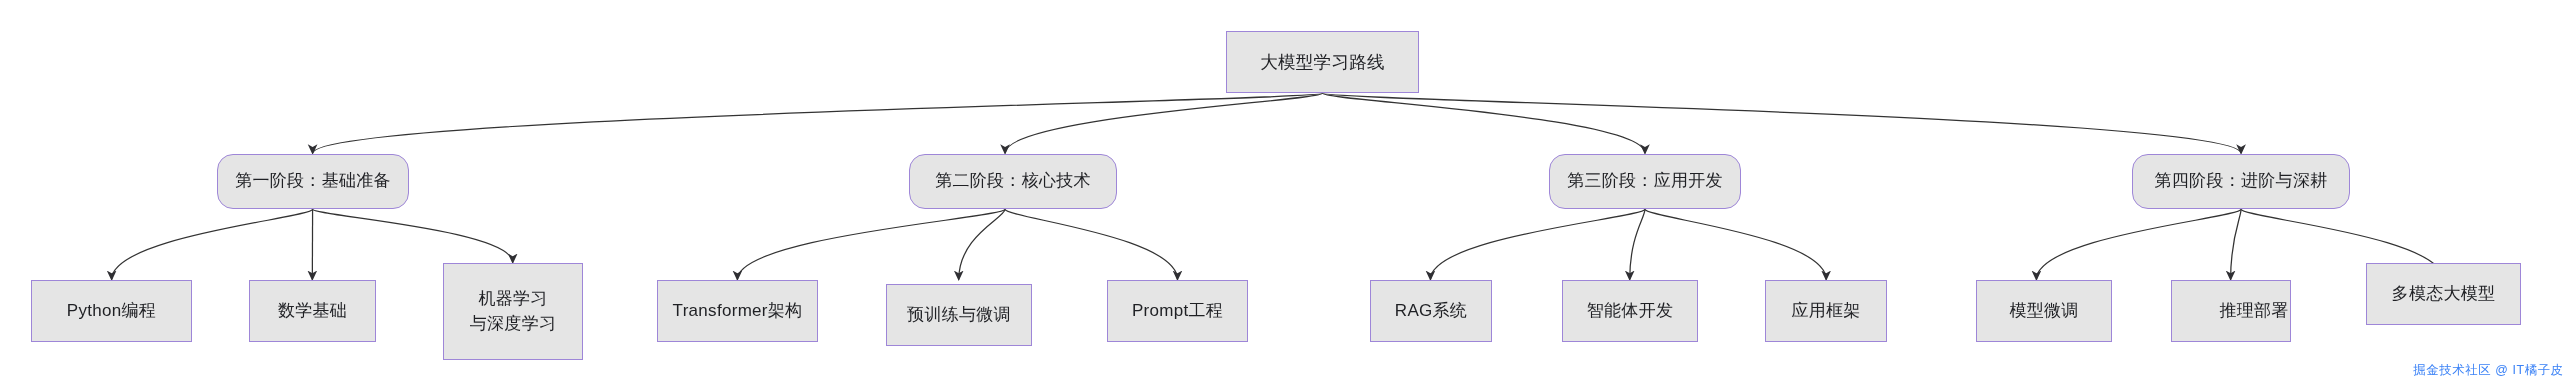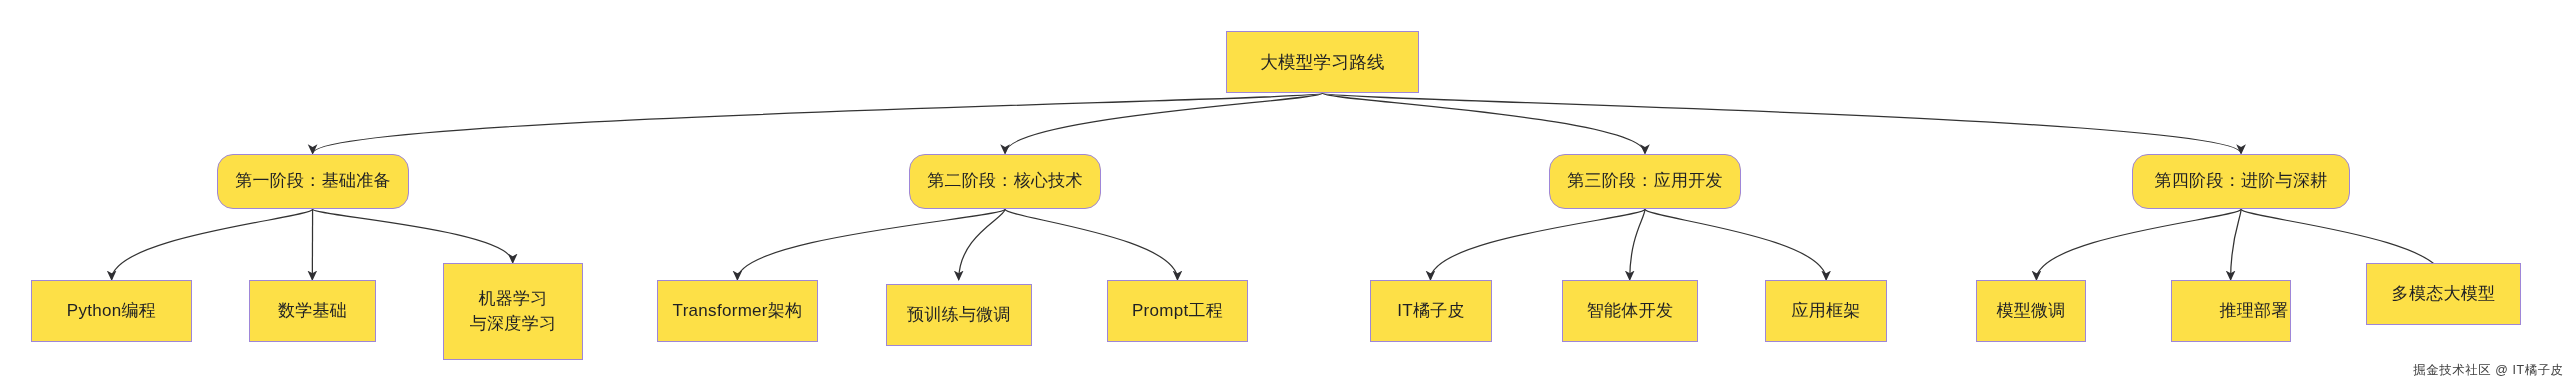--- a/index.html
+++ b/index.html
@@ -21,21 +21,21 @@
     position: absolute;
     left: 0;
     top: 0;
     width: 2576px;
     height: 387px;
     pointer-events: none;
   }
   .node {
     position: absolute;
     box-sizing: border-box;
-    background: #fde047;
+    background: #e5e5e5;
     border: 1.7px solid #9E86D8;
     display: flex;
     align-items: center;
     justify-content: center;
     text-align: center;
     color: #1f2024;
     font-size: 17px;
     line-height: 1.42;
     letter-spacing: 0.3px;
     white-space: pre-line;
@@ -45,21 +45,21 @@
     border-radius: 16px;
   }
   .node.root {
     font-size: 17.5px;
   }
   .watermark {
     position: absolute;
     right: 12.4px;
     bottom: 8px;
     font-size: 12.4px;
-    color: #404040;
+    color: #3b82f6;
     letter-spacing: 0.6px;
     white-space: nowrap;
     z-index: 3;
   }
 </style>
 </head>
 <body>
 
 <div id="canvas">
   <svg id="edges" viewBox="0 0 4557 684" preserveAspectRatio="none">
@@ -84,33 +84,33 @@
         <path d="M2910,370 C2910,384.88 3230.5,417.12 3230.5,494" fill="none" stroke="#333333" stroke-width="2.2" marker-end="url(#arrowhead)"></path>
         <path d="M3964.5,370 C3964.5,384.88 3602.5,417.12 3602.5,494" fill="none" stroke="#333333" stroke-width="2.2" marker-end="url(#arrowhead)"></path>
         <path d="M3964.5,370 C3964.5,384.88 3946,417.12 3946,494" fill="none" stroke="#333333" stroke-width="2.2" marker-end="url(#arrowhead)"></path>
         <path d="M3964.5,370 C3964.5,384.88 4322.5,417.12 4322.5,494" fill="none" stroke="#333333" stroke-width="2.2" marker-end="url(#arrowhead)"></path>
       </g>
   </svg>
 
   <div id="nodes">
       <div class="node root" style="left: 1226px; top: 31px; width: 193px; height: 62px;"><span>大模型学习路线</span></div>
       <div class="node rounded" style="left: 217px; top: 154px; width: 192px; height: 55px;"><span>第一阶段：基础准备</span></div>
-      <div class="node rounded" style="left: 909px; top: 154px; width: 192px; height: 55px;"><span>第二阶段：核心技术</span></div>
+      <div class="node rounded" style="left: 909px; top: 154px; width: 208px; height: 55px;"><span>第二阶段：核心技术</span></div>
       <div class="node rounded" style="left: 1549px; top: 154px; width: 192px; height: 55px;"><span>第三阶段：应用开发</span></div>
       <div class="node rounded" style="left: 2132px; top: 154px; width: 218px; height: 55px;"><span>第四阶段：进阶与深耕</span></div>
       <div class="node" style="left: 31px; top: 280px; width: 161px; height: 62px;"><span>Python编程</span></div>
       <div class="node" style="left: 249px; top: 280px; width: 127px; height: 62px; justify-content: center;"><span>数学基础</span></div>
       <div class="node" style="left: 443px; top: 263px; width: 140px; height: 97px;"><span>机器学习
 与深度学习</span></div>
       <div class="node" style="left: 657px; top: 280px; width: 161px; height: 62px;"><span>Transformer架构</span></div>
       <div class="node" style="left: 886px; top: 284px; width: 146px; height: 62px;"><span>预训练与微调</span></div>
       <div class="node" style="left: 1107px; top: 280px; width: 141px; height: 62px;"><span>Prompt工程</span></div>
-      <div class="node" style="left: 1370px; top: 280px; width: 122px; height: 62px;"><span>IT橘子皮</span></div>
+      <div class="node" style="left: 1370px; top: 280px; width: 122px; height: 62px;"><span>RAG系统</span></div>
       <div class="node" style="left: 1562px; top: 280px; width: 136px; height: 62px;"><span>智能体开发</span></div>
       <div class="node" style="left: 1765px; top: 280px; width: 122px; height: 62px;"><span>应用框架</span></div>
-      <div class="node" style="left: 1976px; top: 280px; width: 110px; height: 62px;"><span>模型微调</span></div>
+      <div class="node" style="left: 1976px; top: 280px; width: 136px; height: 62px;"><span>模型微调</span></div>
       <div class="node" style="left: 2171px; top: 280px; width: 120px; height: 62px; padding-left: 46px;"><span>推理部署</span></div>
       <div class="node" style="left: 2366px; top: 263px; width: 155px; height: 62px;"><span>多模态大模型</span></div>
     </div>
 
   <div class="watermark">掘金技术社区 @ IT橘子皮</div>
 </div>
 
 
 </body></html>

